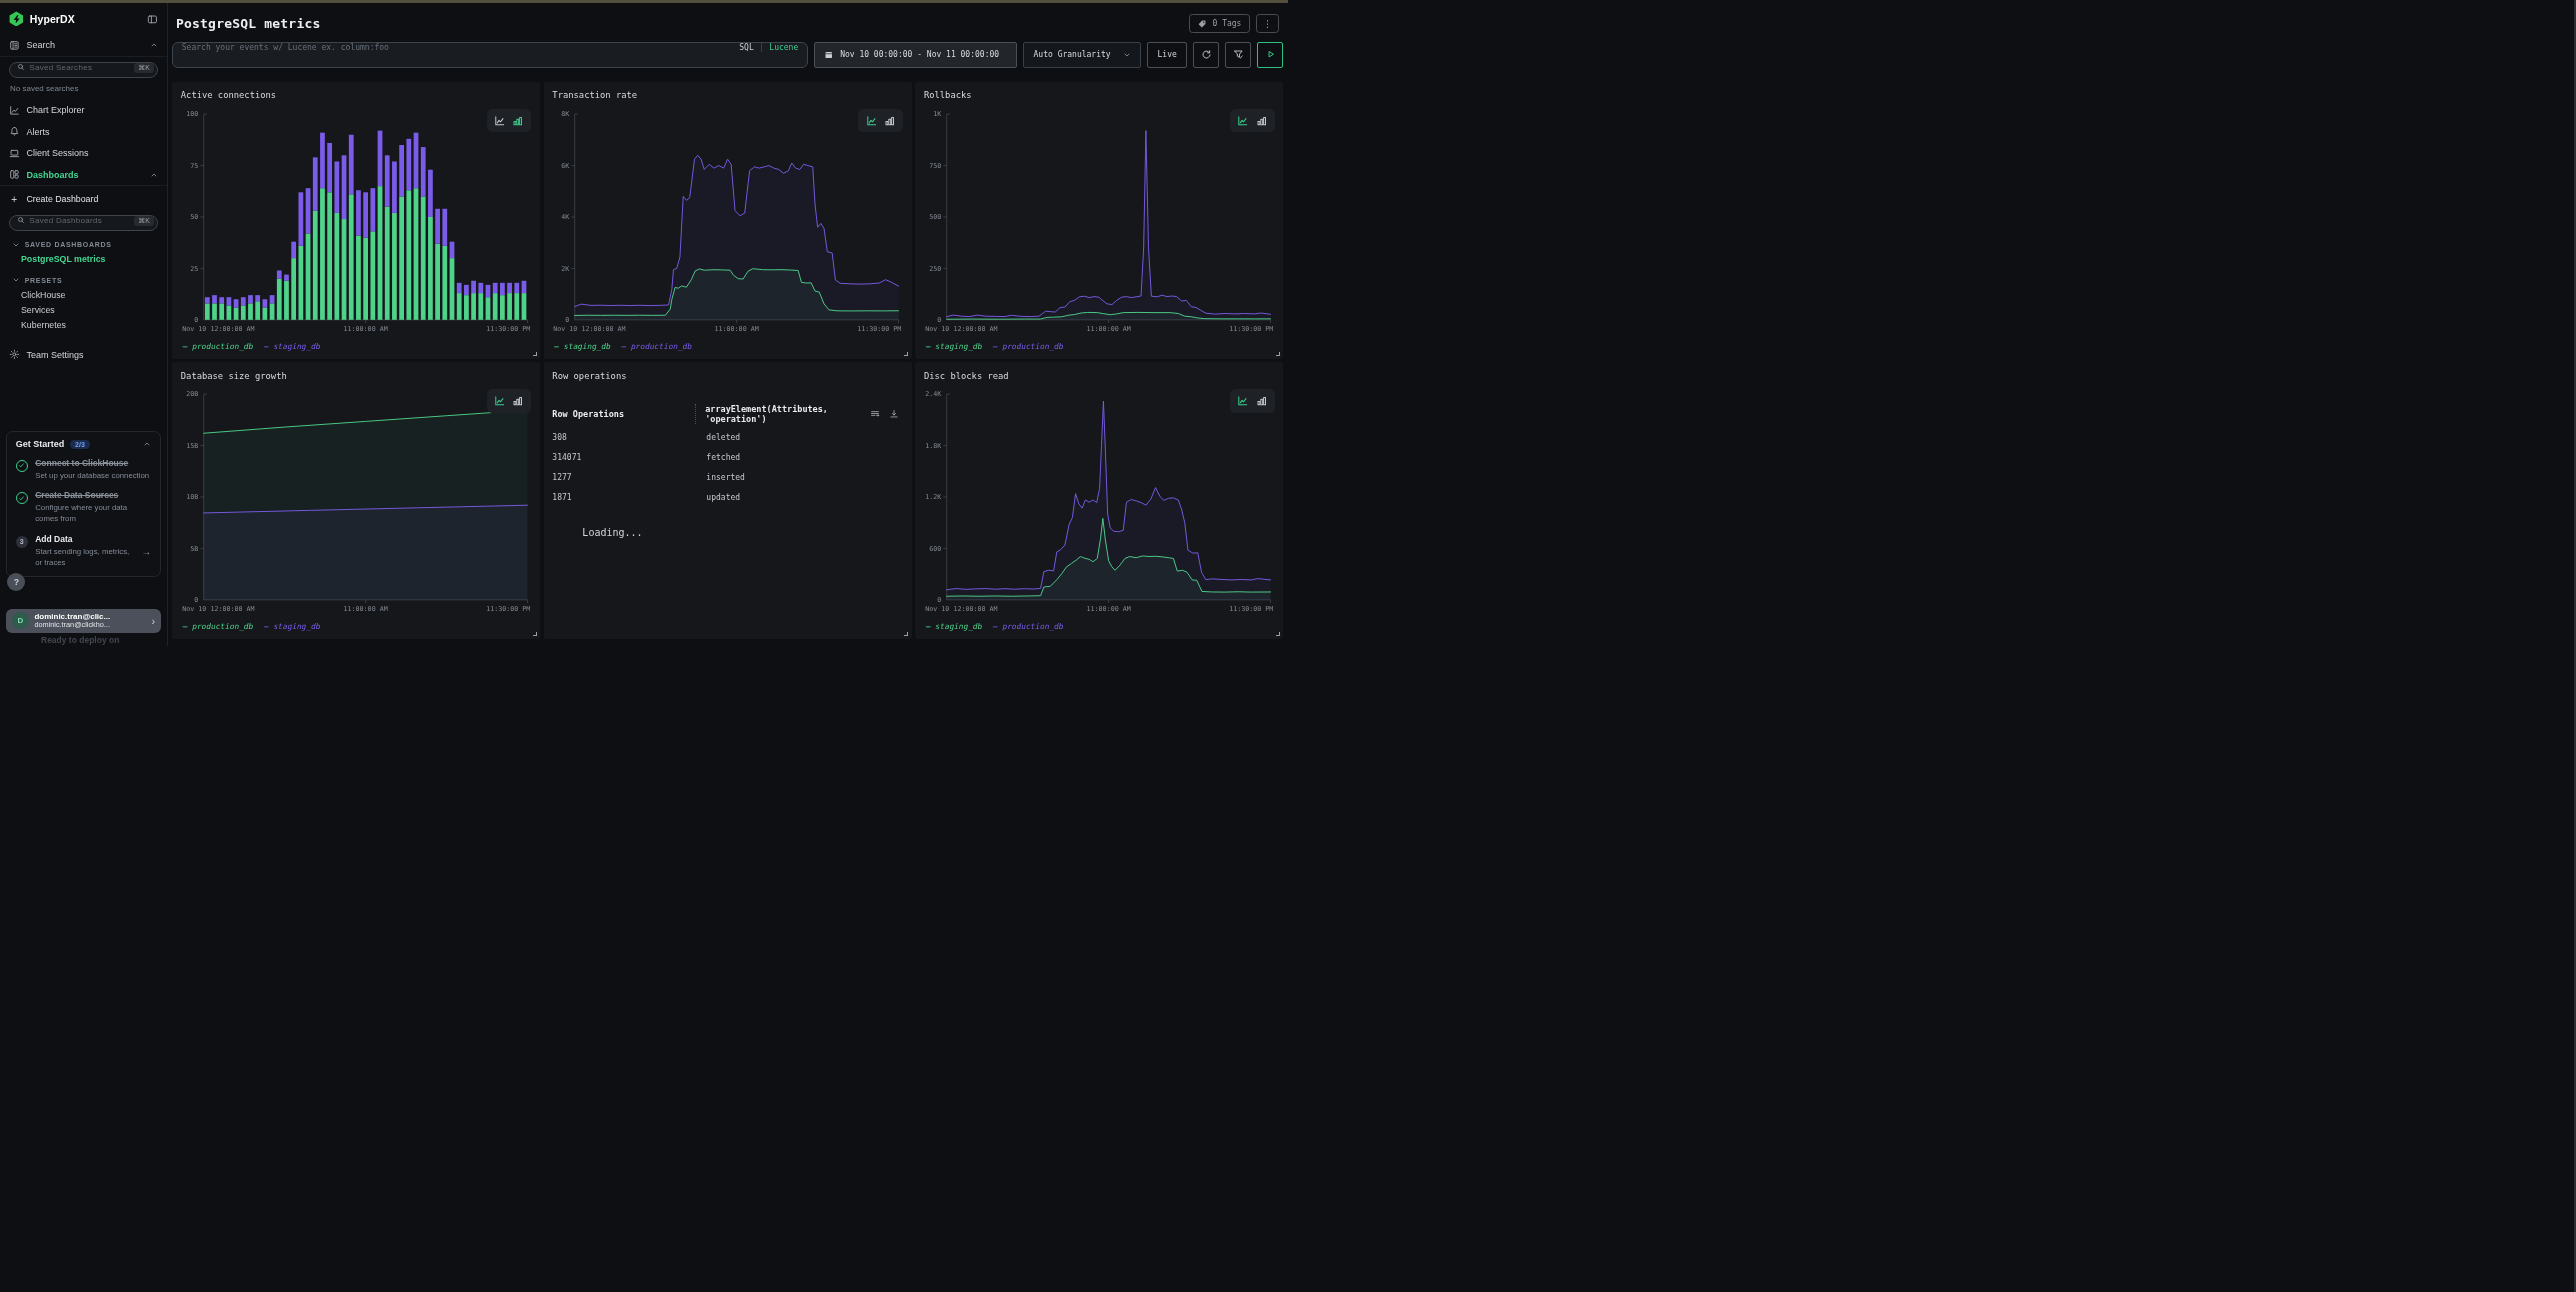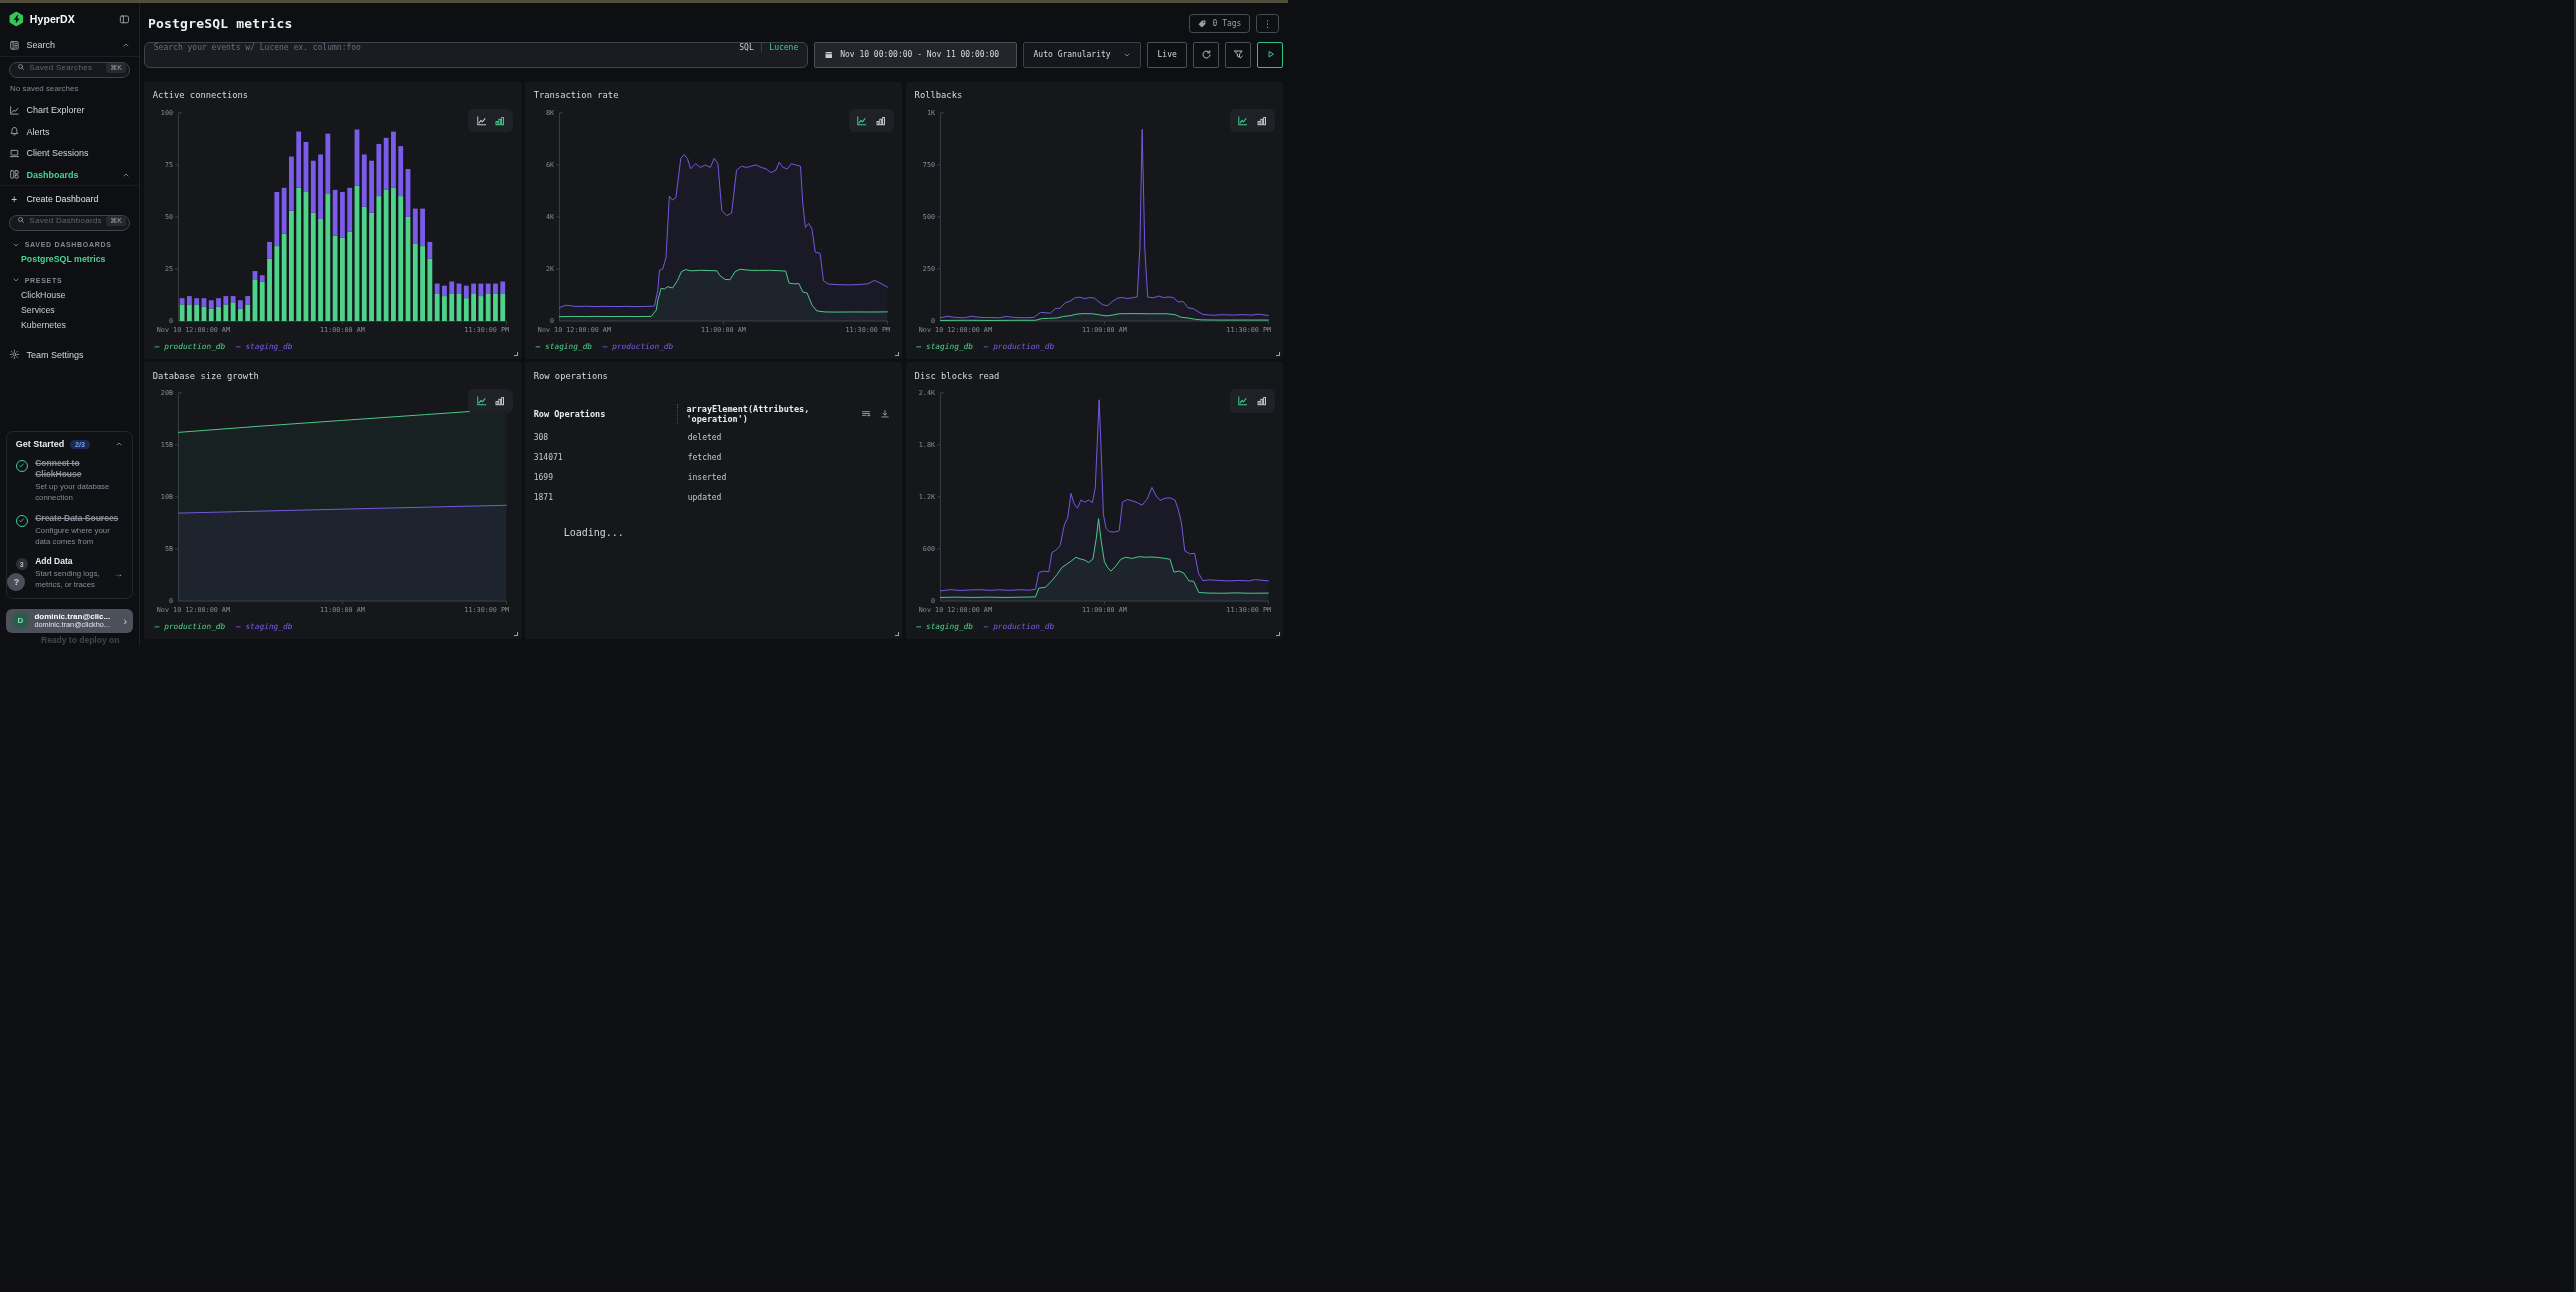--- a/index.html
+++ b/index.html
@@ -3,21 +3,21 @@
 <meta charset="utf-8">
 <style>
   * { margin:0; padding:0; box-sizing:border-box; }
   html,body { width:1288px; height:646px; overflow:hidden; }
   body { background:#0d0f12; color:#d6d9dd; font-family:"Liberation Sans", sans-serif; }
   .mono { font-family:"DejaVu Sans Mono", monospace; }
   .topstrip { height:2.7px; background:#52503c; }
   .app { display:flex; height:643px; }
 
   
-  .sidebar { position:relative; width:140px; flex:none; background:#0d0f12; border-right:0.7px solid #1f2227; overflow:hidden; }
+  .sidebar { position:relative; width:168px; flex:none; background:#0d0f12; border-right:0.7px solid #1f2227; overflow:hidden; }
   .brand { display:flex; align-items:center; gap:6px; padding:8.8px 8.8px 8px; }
   .logo-hex { width:15px; height:15px; background:#35c656; clip-path:polygon(50% 0,95% 26%,95% 74%,50% 100%,5% 74%,5% 26%); display:flex; align-items:center; justify-content:center; }
   .brand-name { font-weight:700; font-size:10.5px; color:#ffffff; letter-spacing:0.1px; }
   .collapse-btn { margin-left:auto; display:flex; cursor:pointer; }
   .nav-row { display:flex; align-items:center; gap:6.8px; padding:5.4px 8.8px; font-size:9px; color:#d3d7db; cursor:pointer; }
   .nav-row .chev { margin-left:auto; }
   svg.ic16 { width:10.8px; height:10.8px; stroke:#a7adb5; fill:none; stroke-width:1.3; stroke-linecap:round; stroke-linejoin:round; }
   svg.ic12 { width:8px; height:8px; stroke:#9aa0a8; fill:none; stroke-width:1.5; stroke-linecap:round; }
   .divider { height:0.7px; background:#1a1d21; }
   .pill { display:flex; align-items:flex-start; gap:4.7px; margin:5.4px 8.8px 4px; padding:0 3.4px 0 6.8px; border:0.7px solid #3e444c; border-radius:9.5px; background:#15181c; height:16px; }
@@ -623,21 +623,21 @@
         <div class="tbl-rows">
             <div class="tbl-row">
               <span class="tr1">308</span>
               <span>deleted</span>
             </div>
             <div class="tbl-row">
               <span class="tr1">314071</span>
               <span>fetched</span>
             </div>
             <div class="tbl-row">
-              <span class="tr1">1699</span>
+              <span class="tr1">1277</span>
               <span>inserted</span>
             </div>
             <div class="tbl-row">
               <span class="tr1">1871</span>
               <span>updated</span>
             </div>
           </div>
         <div class="loading">Loading...</div>
         <span class="rz"></span>
       </section>

